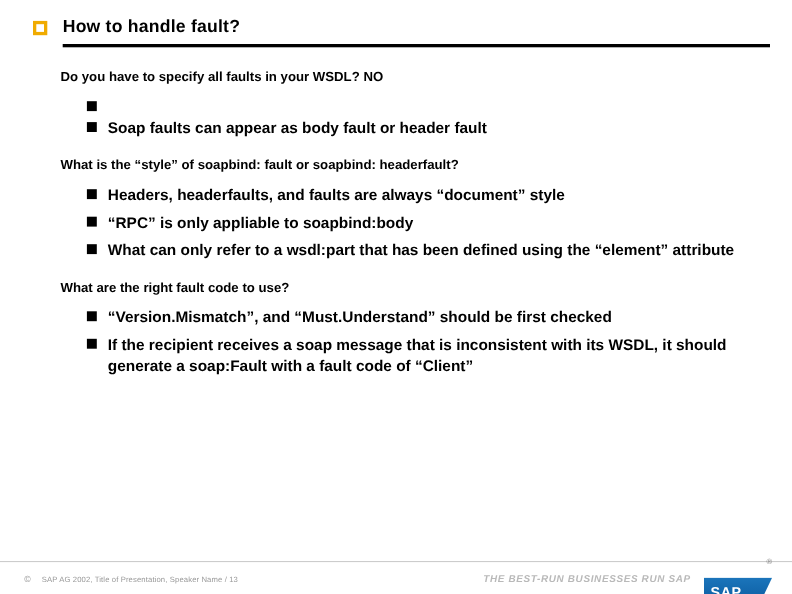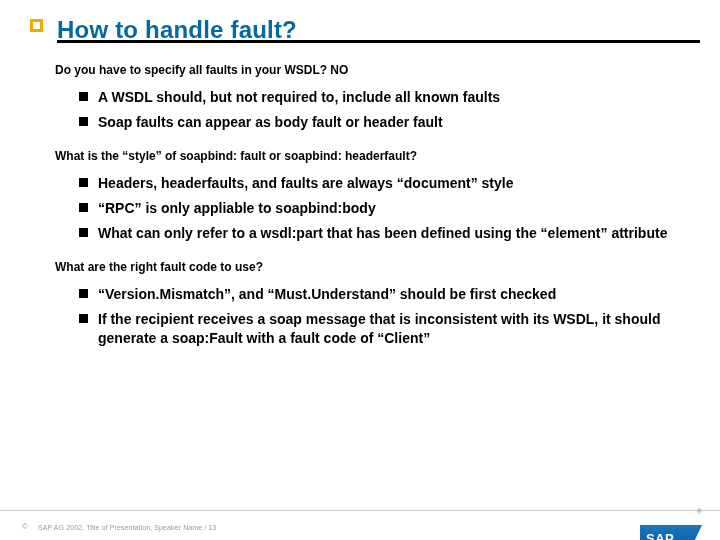--- a/index.html
+++ b/index.html
@@ -2,21 +2,21 @@
 <html><head>
 <meta charset="utf-8">
 <style>
   * { margin: 0; padding: 0; box-sizing: border-box; }
   html, body { width: 720px; height: 540px; font-family: Arial, Helvetica, sans-serif; background: #fff; overflow: hidden; }
   .slide { position: relative; width: 720px; height: 540px; }
 
   
   .title-block { position: absolute; top: 18px; left: 30px; right: 20px; height: 28px; }
   .title-square { position: absolute; left: 0; top: 1px; width: 13px; height: 13px; border: 3px solid #f0ab00; background: #fff; }
-  .title-text { position: absolute; left: 27px; top: -2px; font-size: 24px; font-weight: 900; color: #0369a1; letter-spacing: .2px; }
+  .title-text { position: absolute; left: 27px; top: -2px; font-size: 16px; font-weight: 900; color: #000000; letter-spacing: .2px; }
   .title-under { position: absolute; left: 27px; right: 0; top: 22px; height: 3px; background: #000; }
 
   
   .content { position: absolute; top: 62px; left: 55px; right: 30px; }
   .q { font-size: 12px; font-weight: 700; color: #000; margin-bottom: 10px; margin-top: 16px; line-height: 1.35; }
   .q:first-child { margin-top: 0; }
   .li { display: flex; align-items: flex-start; margin-left: 24px; margin-bottom: 6px; }
   .sq { flex: 0 0 auto; width: 9px; height: 9px; background: #000; margin-top: 4px; margin-right: 10px; }
   .lt { font-size: 14px; font-weight: 700; color: #000; line-height: 1.35; }
 
@@ -40,21 +40,20 @@
     <div class="title-square"></div>
     <div class="title-text">How to handle fault?</div>
     <div class="title-under"></div>
   </div>
 
   <div class="content">
 
     <div class="q">Do you have to specify all faults in your WSDL? NO</div>
     <div class="li">
         <div class="sq"></div>
-        <div class="lt">A WSDL should, but not required to, include all known faults</div>
       </div>
     <div class="li">
         <div class="sq"></div>
         <div class="lt">Soap faults can appear as body fault or header fault</div>
       </div>
 
     <div class="q">What is the “style” of soapbind: fault or soapbind: headerfault?</div>
     <div class="li">
         <div class="sq"></div>
         <div class="lt">Headers, headerfaults, and faults are always “document” style</div>
@@ -77,20 +76,21 @@
         <div class="sq"></div>
         <div class="lt">If the recipient receives a soap message that is inconsistent with its WSDL, it should generate a soap:Fault with a fault code of “Client”</div>
       </div>
 
   </div>
 
   <div class="footer">
     <div class="footer-line"></div>
     <div class="copy-sym">©</div>
     <div class="copy-text">SAP AG 2002, Title of Presentation, Speaker Name / 13</div>
+    <div class="tagline">THE BEST-RUN BUSINESSES RUN SAP</div>
     <div class="logo">
       <div class="logo-shape">
           <span>SAP</span>
         </div>
       <div class="logo-r">®</div>
     </div>
   </div>
 
 </div>
 

